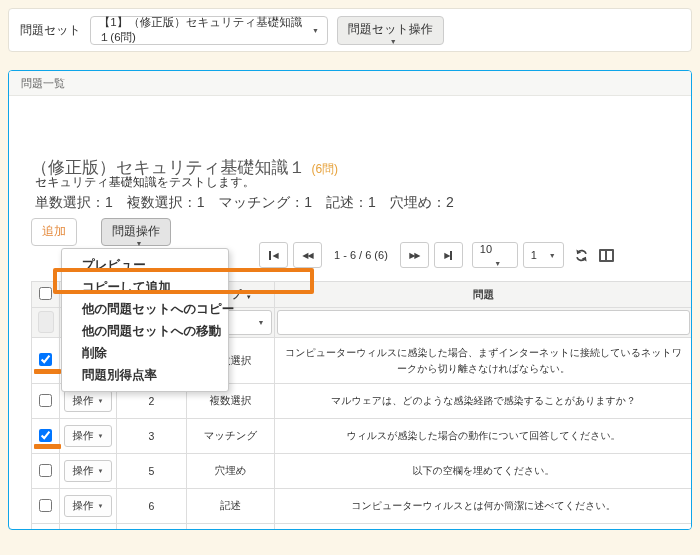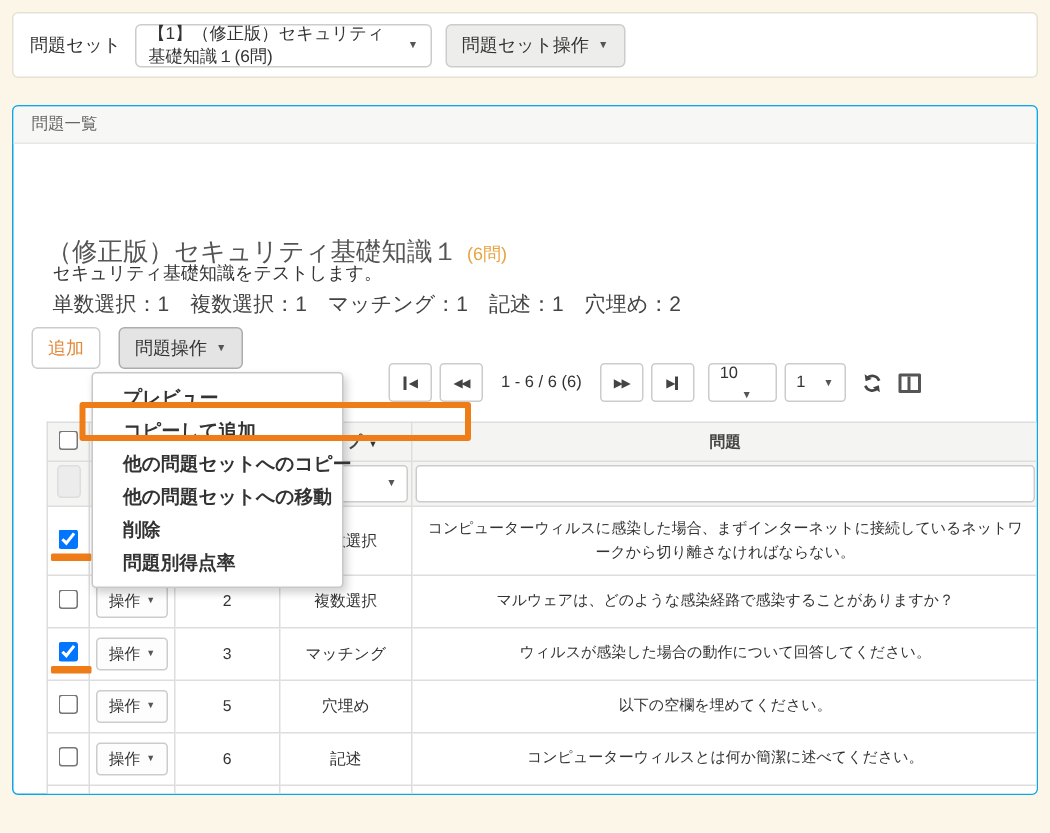--- a/index.html
+++ b/index.html
@@ -5,42 +5,42 @@
   * { margin:0; padding:0; box-sizing:border-box; }
   html,body { width:700px; height:555px; }
   body { font-family:"Liberation Sans","DejaVu Sans",sans-serif; background:#fcf6e8; color:#333; }
   .page { position:relative; width:700px; height:555px; overflow:hidden; }
 
   
   .topbar { position:absolute; left:8px; top:8px; width:684px; height:44px;
             background:#fff; border:1px solid #e5e1d6; border-radius:4px;
             display:flex; align-items:center; gap:9px; padding:0 11px; }
   .tb-label { font-size:12px; font-weight:normal; color:#333; }
-  .select-box { width:198px; height:29px; background:#fff; border:1px solid #ccc; border-radius:4px;
+  .select-box { width:238px; height:29px; background:#fff; border:1px solid #ccc; border-radius:4px;
                 display:flex; align-items:center; justify-content:space-between;
                 padding:0 8px; font-size:11.5px; color:#333; cursor:pointer; }
   .caret { font-size:7px; color:#555; margin-left:6px; }
   .btn { display:inline-flex; align-items:center; border:1px solid #ccc; border-radius:4px;
          background:#fff; font-size:12px; color:#333; height:29px; padding:4px 10px; cursor:pointer;
-         font-family:inherit; }
+         font-family:inherit;flex-direction:column; }
   .btn.gray { background:#ededeb; }
 
   
   .panel { position:absolute; left:8px; top:70px; width:684px; height:460px;
            background:#fff; border:1px solid #0ea5e9; border-radius:4px; overflow:hidden; }
   .panel-head { height:25px; line-height:24px; background:#f7f7f5; border-bottom:1px solid #e7e7e3;
                 font-size:11px; color:#666; padding:0 12px; }
   .panel-body { position:relative; height:434px; }
 
   .quiz-title { position:absolute; left:22px; top:48px; font-size:17px; font-weight:normal; color:#555;margin-top:12px; }
   .quiz-badge { font-size:12px; color:#e7a33e; margin-left:6px; }
   .quiz-desc  { position:absolute; left:26px; top:78px; font-size:12px; color:#333; }
   .quiz-stats { position:absolute; left:26px; top:98px; font-size:14px; color:#444; }
 
-  .toolbar { position:absolute; left:12px; top:122px; display:flex; gap:12px; }
+  .toolbar { position:absolute; left:22px; top:122px; display:flex; gap:24px; }
   .btn.add  { height:28px; color:#e4893b; }
   .btn.ops  { height:28px; background:#e4e4e4; border-color:#adadad; }
 
   
   .pagination { position:absolute; left:250px; top:146px; display:flex; align-items:center; gap:5px; }
   .pg-btn { width:29px; height:26px; background:#fff; border:1px solid #ccc; border-radius:3px;
             display:inline-flex; align-items:center; justify-content:center; cursor:pointer;
             font-size:8px; color:#444; letter-spacing:-1px; }
   .pg-bar { display:inline-block; width:2px; height:9px; background:#444; }
   .pg-bar.l { margin-right:1px; } .pg-bar.r { margin-left:1px; }

